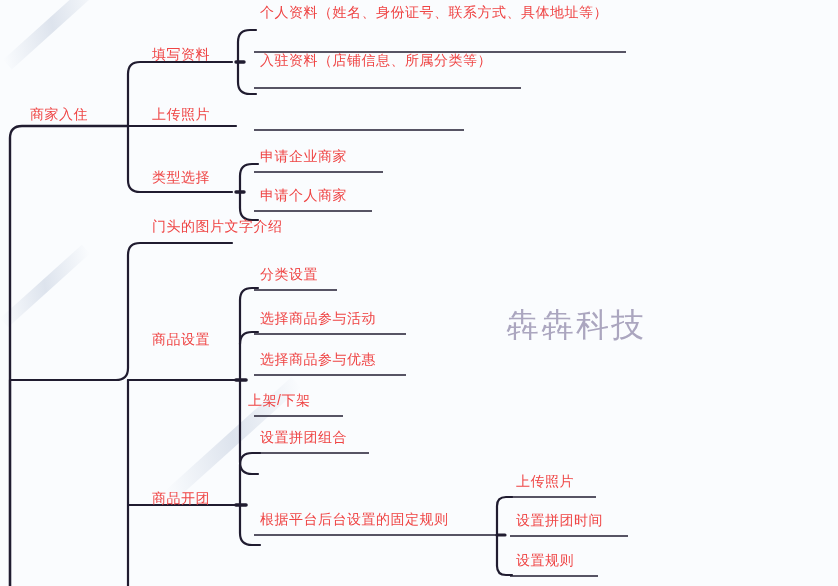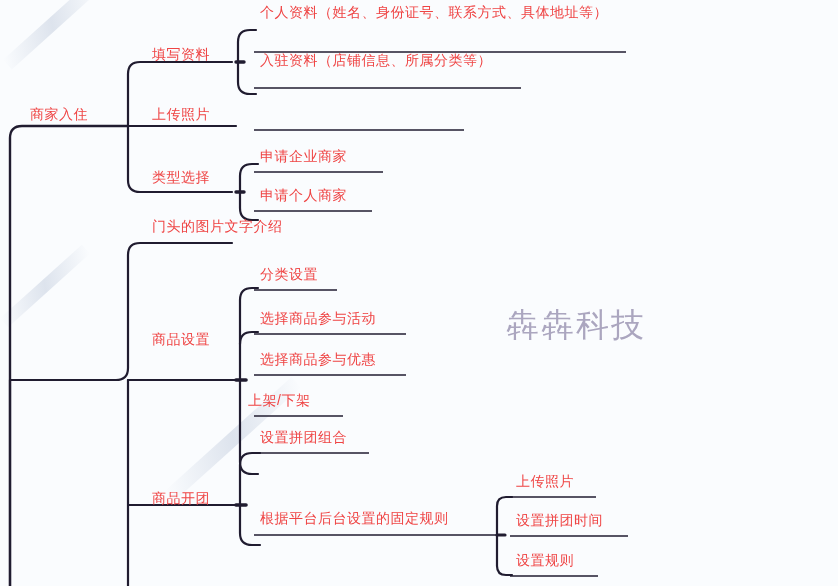--- a/index.html
+++ b/index.html
@@ -141,21 +141,21 @@
 
   <div class="node-label" style="left:260px; top:146px;">申请企业商家</div>
   <div class="node-label" style="left:260px; top:185px;">申请个人商家</div>
 
   <div class="node-label" style="left:260px; top:264px;">分类设置</div>
   <div class="node-label" style="left:260px; top:349px;">选择商品参与优惠</div>
   <div class="node-label" style="left:260px; top:308px;">选择商品参与活动</div>
   <div class="node-label" style="left:248px; top:390px;">上架/下架</div>
 
   <div class="node-label" style="left:260px; top:427px;">设置拼团组合</div>
-  <div class="node-label" style="left:260px; top:509px;font-family:Liberation Mono, monospace;">根据平台后台设置的固定规则</div>
+  <div class="node-label" style="left:260px; top:509px;">根据平台后台设置的固定规则</div>
 
   <div class="node-label" style="left:516px; top:471px;">上传照片</div>
   <div class="node-label" style="left:516px; top:510px;">设置拼团时间</div>
   <div class="node-label" style="left:516px; top:550px;">设置规则</div>
 
   <div class="watermark-text" style="left:506px; top:303px;">犇犇科技</div>
 
 </div>
 
 </body></html>

